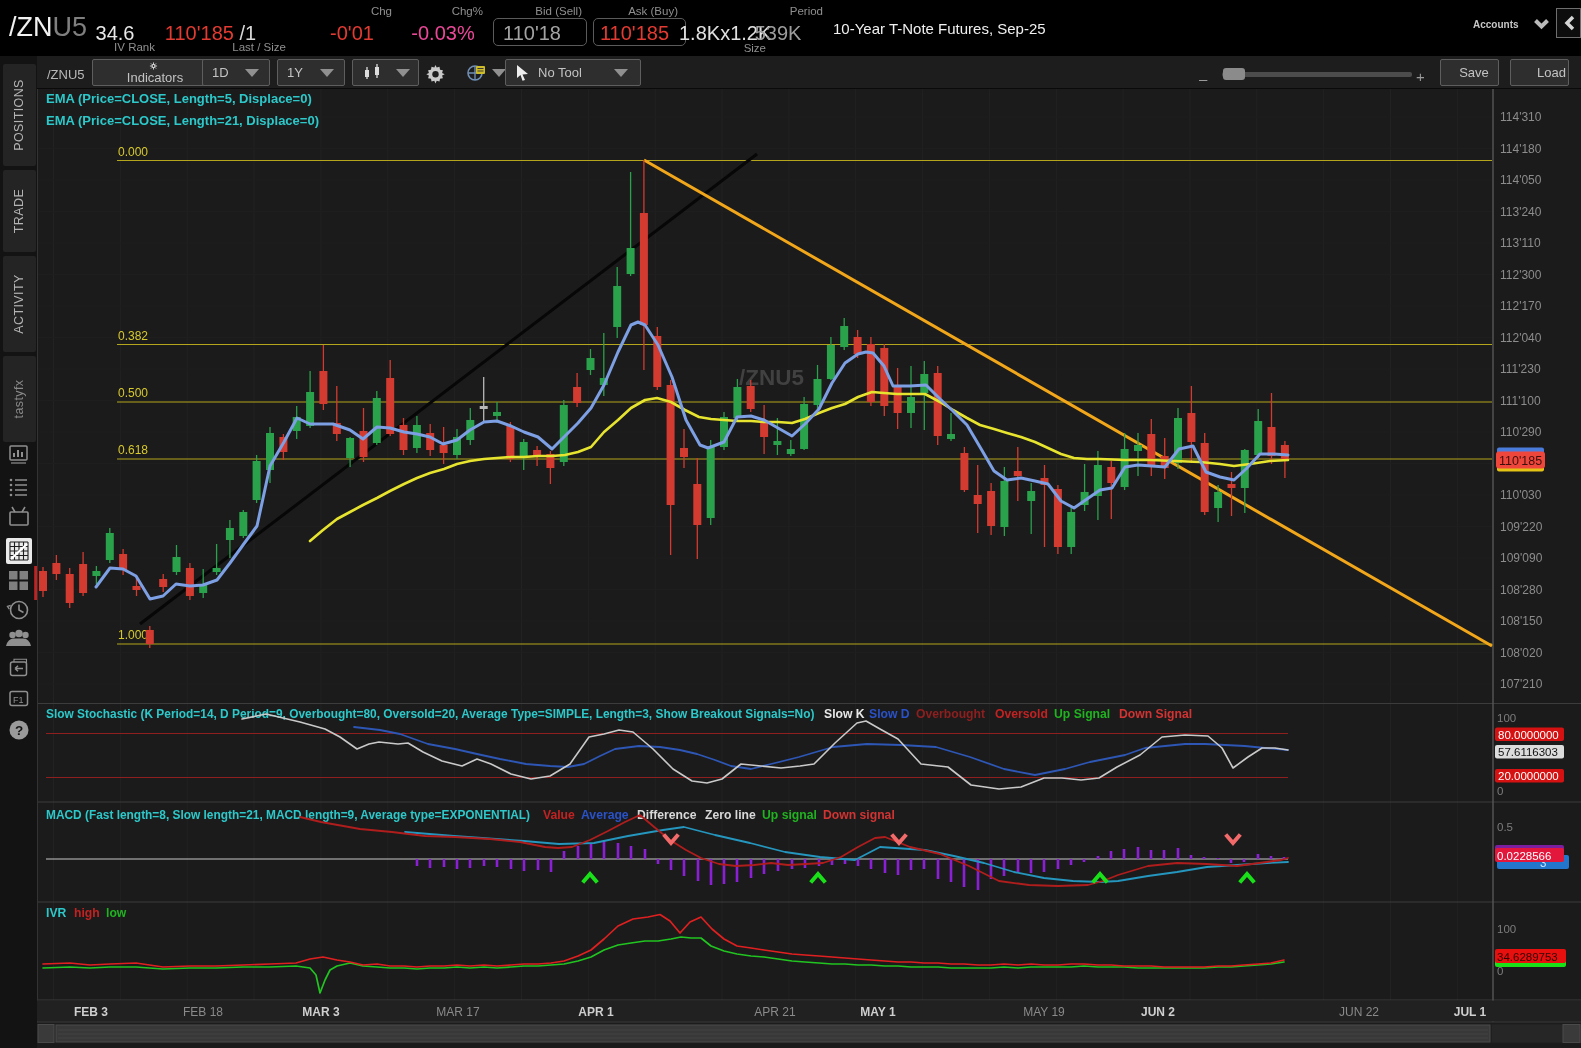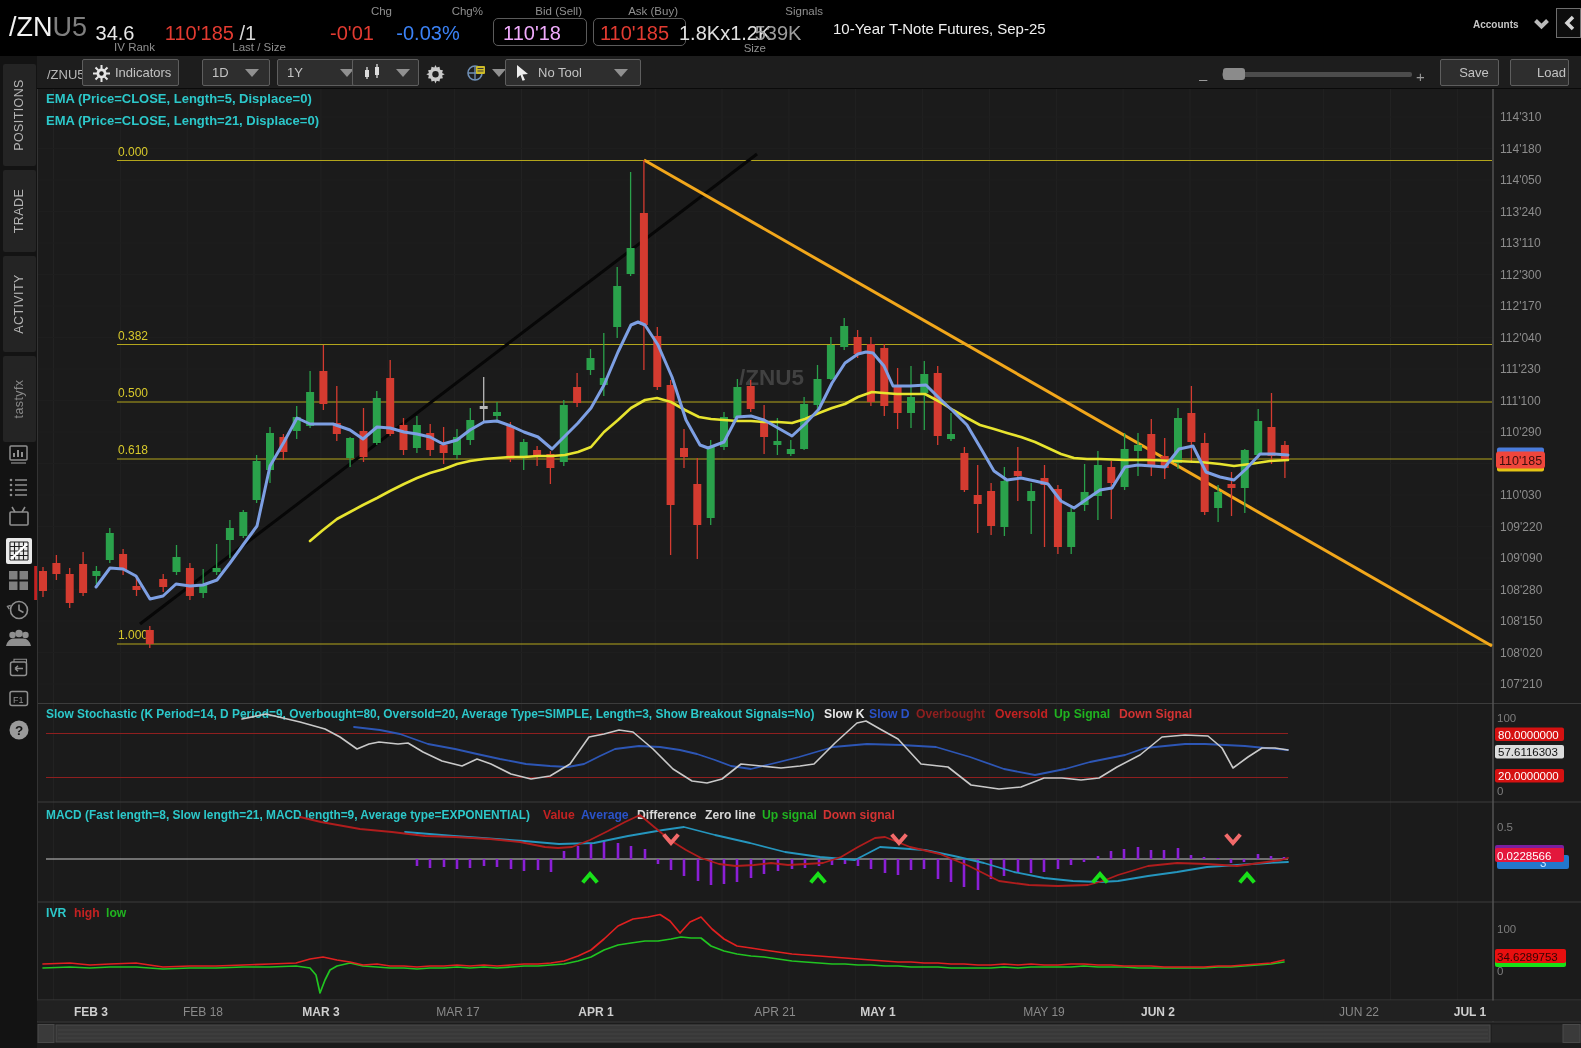--- a/index.html
+++ b/index.html
@@ -20,30 +20,30 @@
 
 <div id="hdr">
   <div style="position:absolute;left:9px;top:12px;font-size:27px;color:#f2f2f2;">/ZN<span style="color:#7f7f7f">U5</span></div>
   <div class="hl" style="left:75px;width:80px;margin-top:36px;">IV Rank</div>
   <div class="hv" style="left:75px;width:80px;color:#e8e8e8;">34.6</div>
   <div class="hl" style="left:170px;width:116px;margin-top:36px;">Last / Size</div>
   <div class="hv" style="left:150px;width:121px;color:#e33b31;">110'185 <span style="color:#d8d8d8;">/1</span></div>
   <div class="hl" style="left:312px;width:80px;">Chg</div>
   <div class="hv" style="left:312px;width:80px;color:#e33b31;">-0'01</div>
   <div class="hl" style="left:403px;width:80px;">Chg%</div>
-  <div class="hv" style="left:388px;width:80px;color:#3b82f6;">-0.03%</div>
+  <div class="hv" style="left:403px;width:80px;color:#ec4899;">-0.03%</div>
   <div class="hl" style="left:496px;width:86px;">Bid (Sell)</div>
   <div class="hbox" style="left:493px;width:94px;"></div>
-  <div class="hv" style="left:488px;width:88px;color:#f0abfc;">110'18</div>
+  <div class="hv" style="left:488px;width:88px;color:#a3a3a3;">110'18</div>
   <div class="hl" style="left:592px;width:86px;">Ask (Buy)</div>
   <div class="hbox" style="left:593px;width:93px;"></div>
   <div class="hv" style="left:588px;width:93px;color:#e33b31;">110'185</div>
   <div class="hl" style="left:679px;width:87px;margin-top:37px;">Size</div>
   <div class="hv" style="left:679px;width:87px;color:#e0e0e0;">1.8Kx1.2K</div>
-  <div class="hl" style="left:741px;width:82px;">Signals</div>
+  <div class="hl" style="left:741px;width:82px;">Period</div>
   <div class="hv" style="left:741px;width:74px;color:#9d9d9d;">539K</div>
   <div style="position:absolute;left:833px;top:20px;font-size:15px;color:#f0f0f0;">10-Year T-Note Futures, Sep-25</div>
   <div style="position:absolute;left:1473px;top:19px;font-size:10px;color:#c6c6c6;font-weight:bold;">Accounts</div>
   <svg style="position:absolute;left:1533px;top:17px;" width="17" height="14" viewBox="0 0 17 14">
       <path d="M2.5 3.5 L8.5 9.5 L14.5 3.5" stroke="#b9b9b9" stroke-width="4" fill="none"></path>
     </svg>
   <div style="position:absolute;left:1556px;top:8px;width:25px;height:30px;background:#0d0d0d;border:1px solid #6e6e6e;"></div>
   <svg style="position:absolute;left:1562px;top:14px;" width="16" height="18" viewBox="0 0 16 18">
       <path d="M11 3 L5 9 L11 15" stroke="#d5d5d5" stroke-width="3.5" fill="none"></path>
     </svg>
@@ -112,35 +112,35 @@
     <rect x="10" y="250.5" width="17.5" height="14" rx="2"></rect>
   </g>
   <text x="13" y="261.5" font-size="9" fill="#8f8f8f" font-family="Liberation Sans">F1</text>
   <circle cx="19" cy="289" r="9.5" fill="#9a9a9a"></circle>
   <text x="19" y="294" font-size="13.5" font-weight="bold" fill="#141414" text-anchor="middle" font-family="Liberation Sans">?</text>
 </svg>
 </div>
 
 <div id="tbar">
   <div style="position:absolute;left:10px;top:11px;font-size:13px;color:#b9b9b9;">/ZNU5</div>
-  <div class="tbtn" style="left:45px;width:97px;">
+  <div class="tbtn" style="left:55px;width:117px;flex-direction:column;">
     <svg width="19" height="19" viewBox="0 0 19 19" style="margin:2px 4px 0 0;">
         <circle cx="9.5" cy="9.5" r="5" fill="#e6e6e6"></circle>
         <g stroke="#e6e6e6" stroke-width="2">
           <path d="M9.5 1 v4 M9.5 14 v4 M1 9.5 h4 M14 9.5 h4 M3.5 3.5 l2.8 2.8 M12.7 12.7 l2.8 2.8 M15.5 3.5 l-2.8 2.8 M6.3 12.7 l-2.8 2.8"></path>
         </g>
         <circle cx="9.5" cy="9.5" r="2.2" fill="#1d1d1d"></circle>
       </svg>
     <span>Indicators</span>
     </div>
   <div class="tbtn" style="left:165px;width:68px;">
       <span>1D</span>
       <span class="dar" style="right:10px;"></span>
     </div>
-  <div class="tbtn" style="left:240px;width:88px;align-items:center;">
+  <div class="tbtn" style="left:240px;width:68px;align-items:center;">
       <span>1Y</span>
       <span class="dar" style="right:10px;"></span>
     </div>
   <div class="tbtn" style="left:315px;width:67px;">
     <svg width="22" height="20" viewBox="0 0 22 20">
         <g fill="#dcdcdc">
           <rect x="3" y="7" width="4" height="7"></rect>
           <path d="M5 4 v12" stroke="#dcdcdc" stroke-width="1.3"></path>
           <rect x="13" y="4" width="4" height="8"></rect>
           <path d="M15 1 v14" stroke="#dcdcdc" stroke-width="1.3"></path>

